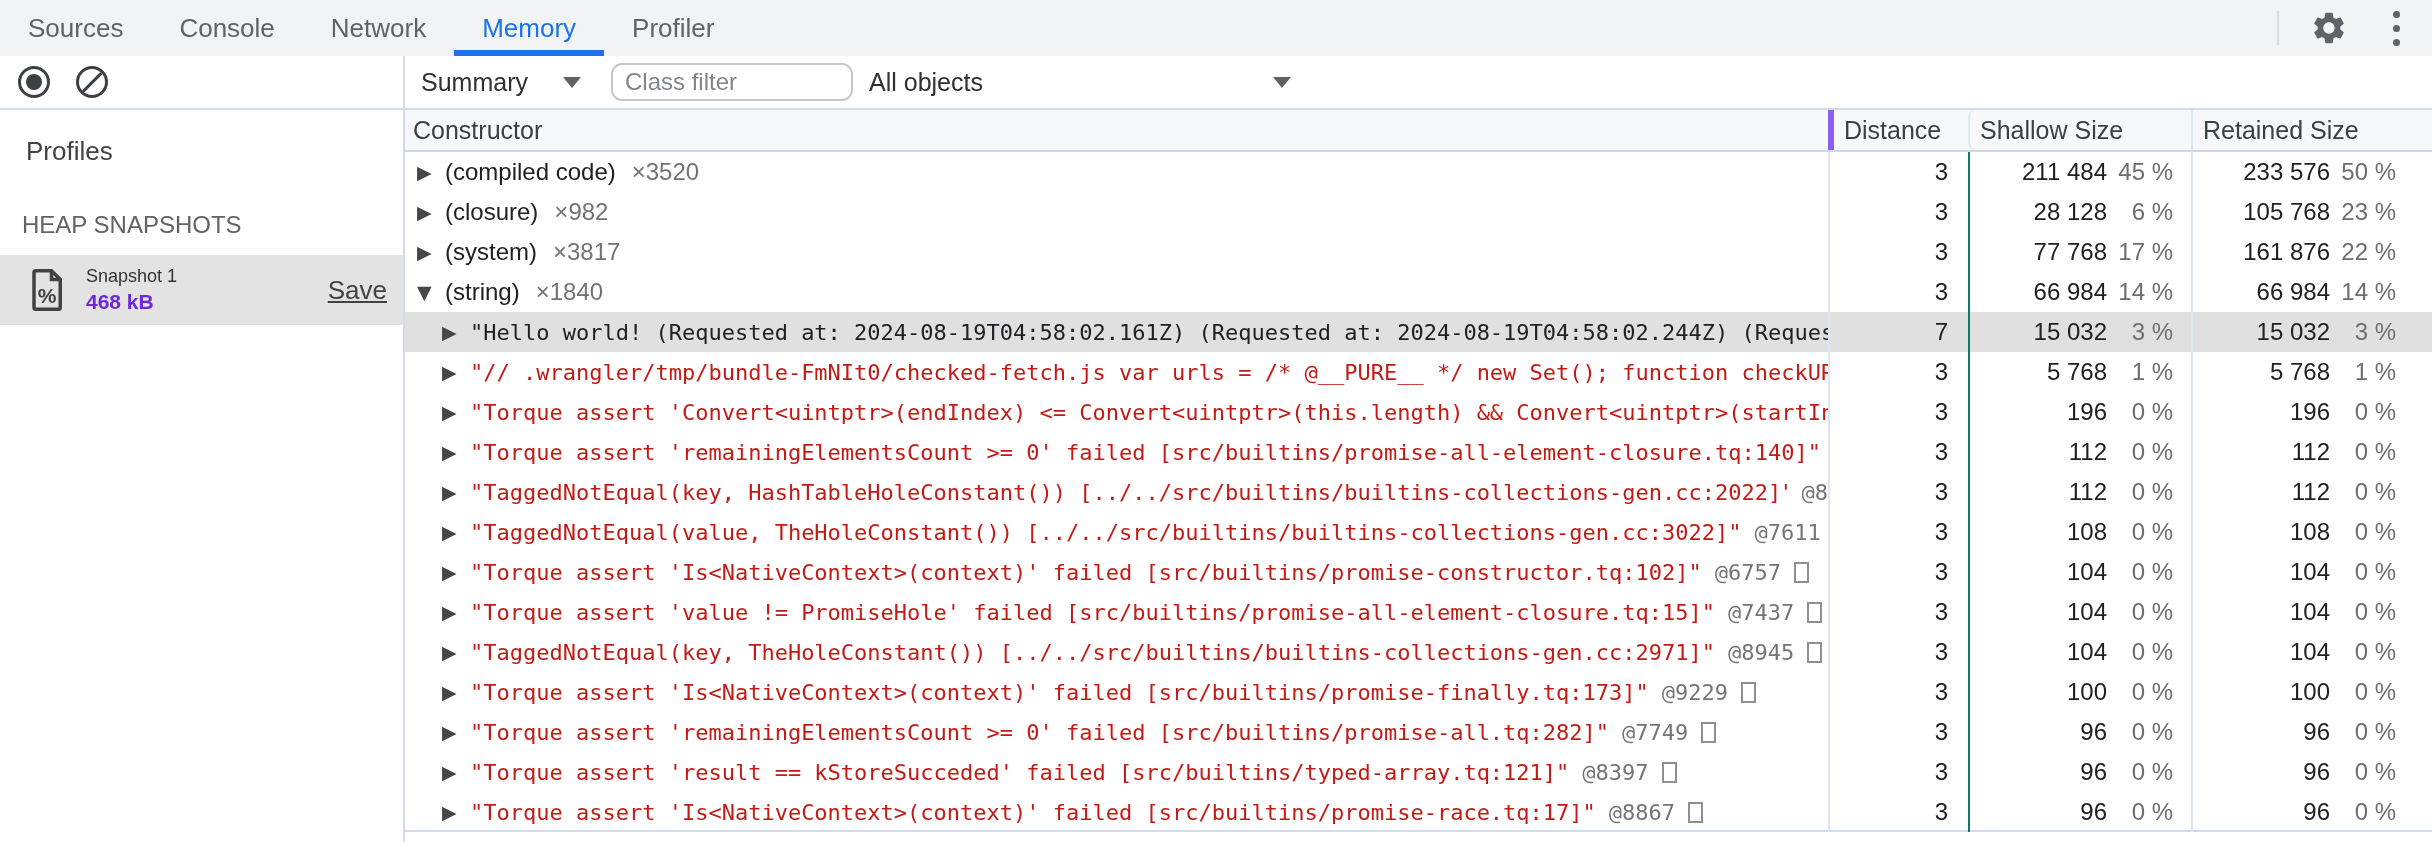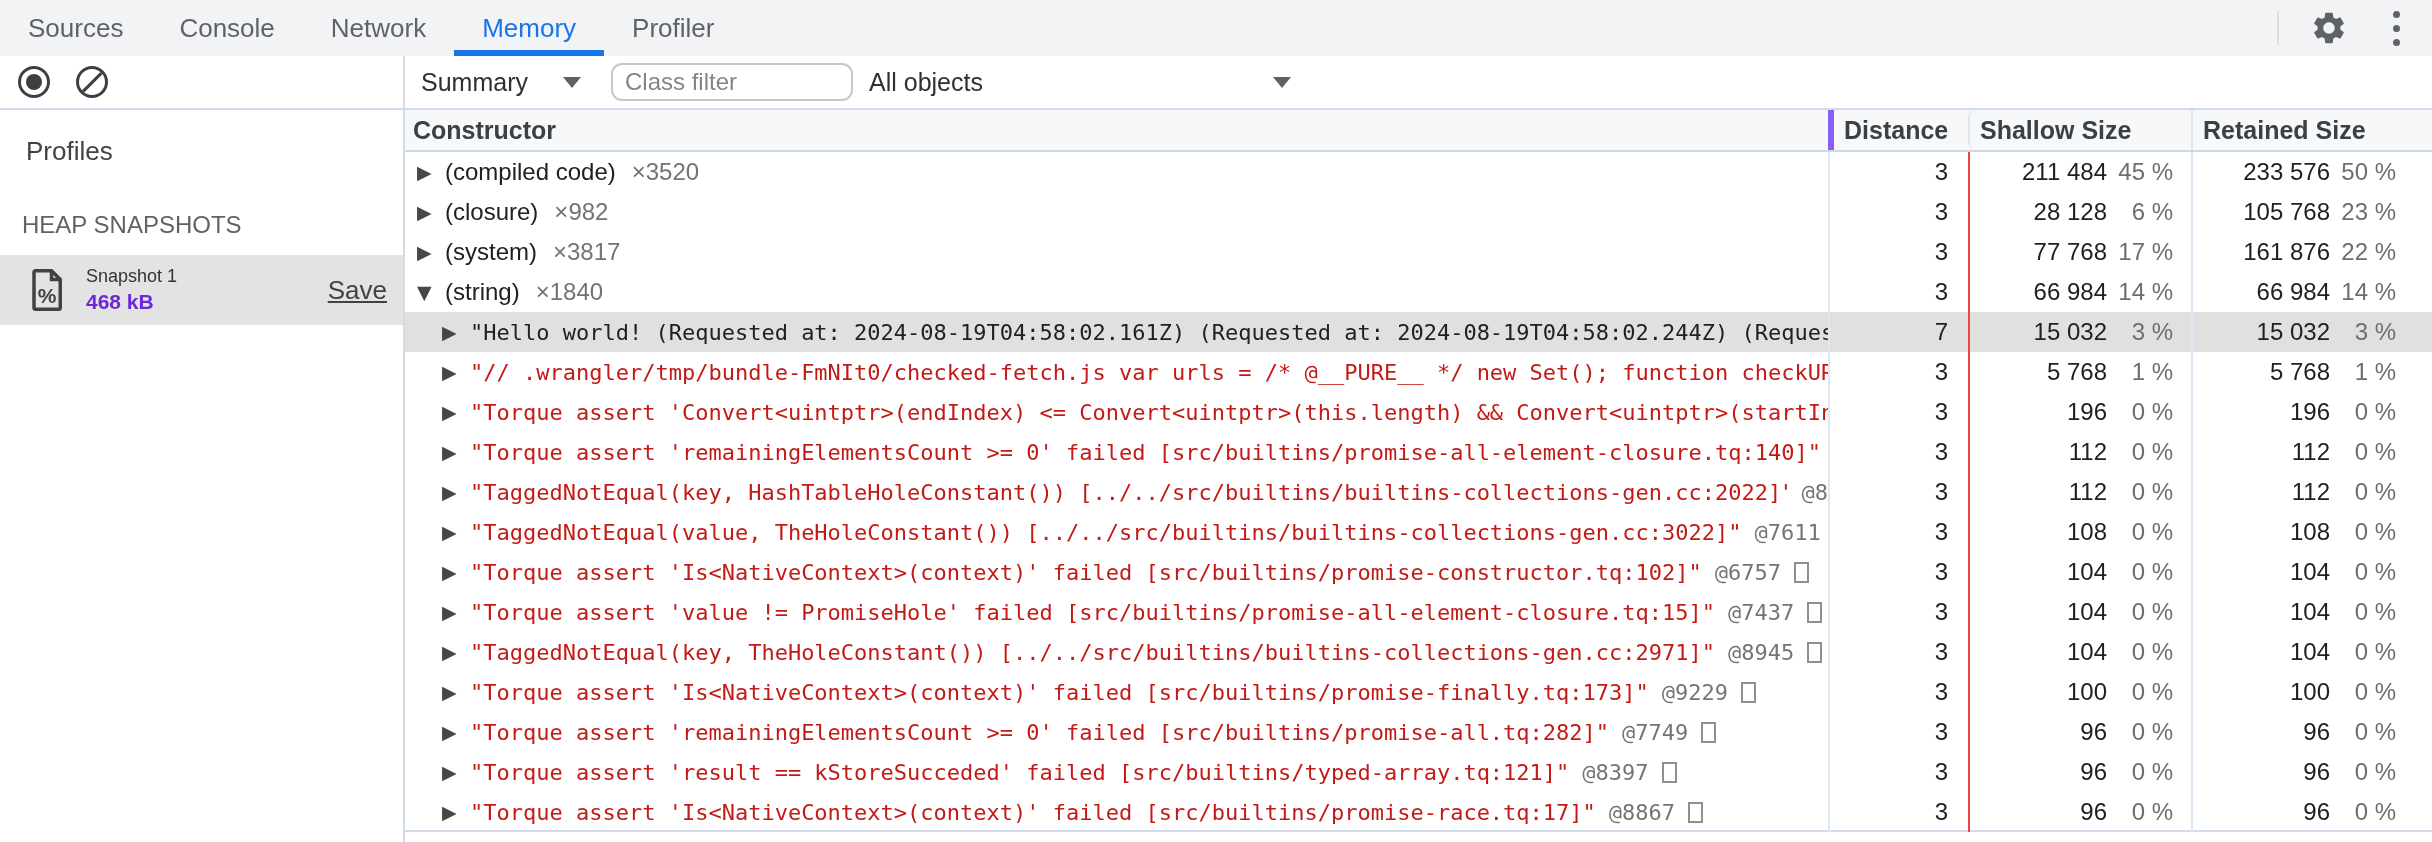--- a/index.html
+++ b/index.html
@@ -51,21 +51,21 @@
   .snap-icon { margin-right:20px; flex:0 0 auto; display:flex; }
   .snap-text { display:flex; flex-direction:column; }
   .snap-title { font-size:18px; color:#333; }
   .snap-sub { font-size:21px; color:#6d28d9; margin-top:3px;font-weight:bold; }
   .save-link { margin-left:auto; font-size:26px; color:#424242; text-decoration:underline; cursor:pointer; }
 
   
   .grid { flex:1; display:flex; flex-direction:column; min-width:0; }
   .grid-header { height:42px; flex:0 0 42px; background:#f6f8fa; border-bottom:2px solid #cdd9e6;
                  display:flex; font-size:25px; color:#3c4043; }
-  .h-cell { display:flex; align-items:center; padding-left:10px;font-weight:bold; }
+  .h-cell { display:flex; align-items:center; padding-left:10px; }
   .h-constructor { flex:1; min-width:0; padding-left:8px; }
   .h-distance { width:140px; flex:0 0 140px; border-left:6px solid #8b5cf6; }
   .h-shallow  { width:223px; flex:0 0 223px; border-left:2px solid #dce7f3;border-radius:8px; }
   .h-retained { width:241px; flex:0 0 241px; border-left:2px solid #dce7f3; }
 
   .rows { height:680px; flex:0 0 680px; border-bottom:2px solid #d0dcea; background:#fff; }
   .row { height:40px; display:flex; }
   .row.selected { background:#e0e0e0; }
   .cell { display:flex; align-items:center; overflow:hidden; white-space:nowrap; }
   .c-constructor { flex:1; min-width:0; padding-left:12px; }
@@ -74,21 +74,21 @@
            font-family:"DejaVu Sans", sans-serif; }
   .rowtext { flex:0 1 auto; overflow:hidden; }
   .t-object { font-size:24px; color:#202124; }
   .t-string { font-family:"DejaVu Sans Mono", monospace; font-size:22px; color:#c41a16; }
   .t-string-plain { font-family:"DejaVu Sans Mono", monospace; font-size:22px; color:#202124; }
   .count { margin-left:16px; font-size:24px; color:#737373; flex:0 0 auto; }
   .rowid { margin-left:13px; font-family:"DejaVu Sans Mono", monospace; font-size:22px; color:#757575; flex:0 0 auto; }
   .boxicon { width:15px; height:21px; border:2px solid #8f8f8f; margin-left:13px; flex:0 0 auto; }
   .c-distance { width:140px; flex:0 0 140px; border-left:2px solid #dce7f3;
                 justify-content:flex-end; padding-right:20px; font-size:24px; color:#202124; }
-  .c-shallow { width:223px; flex:0 0 223px; border-left:2px solid #ef4444; padding-right:18px; }
+  .c-shallow { width:223px; flex:0 0 223px; border-left:2px solid #0f766e; padding-right:18px; }
   .c-retained { width:241px; flex:0 0 241px; border-left:2px solid #dce7f3; padding-right:36px; }
   .num { flex:1; text-align:right; font-size:24px; color:#202124; }
   .pct { width:66px; flex:0 0 66px; text-align:right; font-size:24px; color:#6e6e6e; }
 </style>
 </head>
 <body>
 
 <div class="app">
 
   <div class="tabbar">

